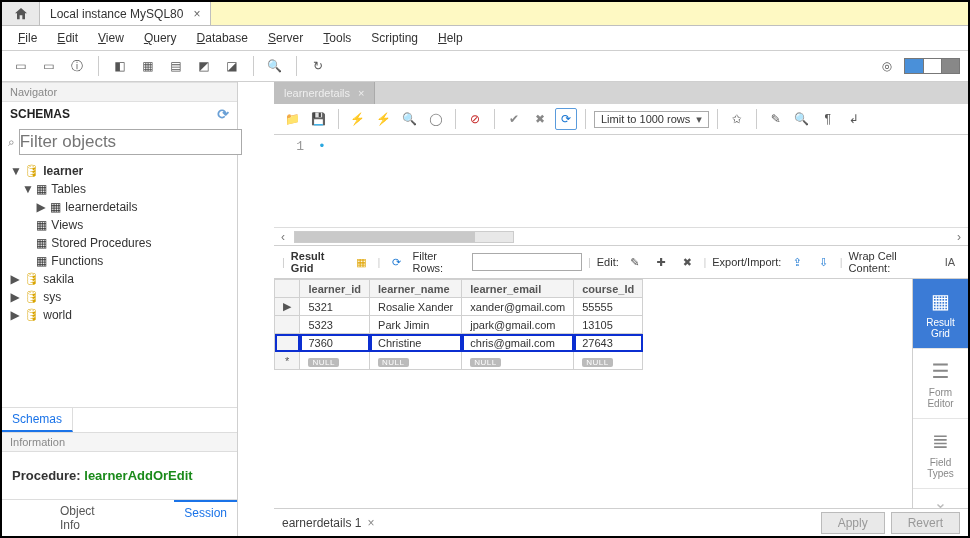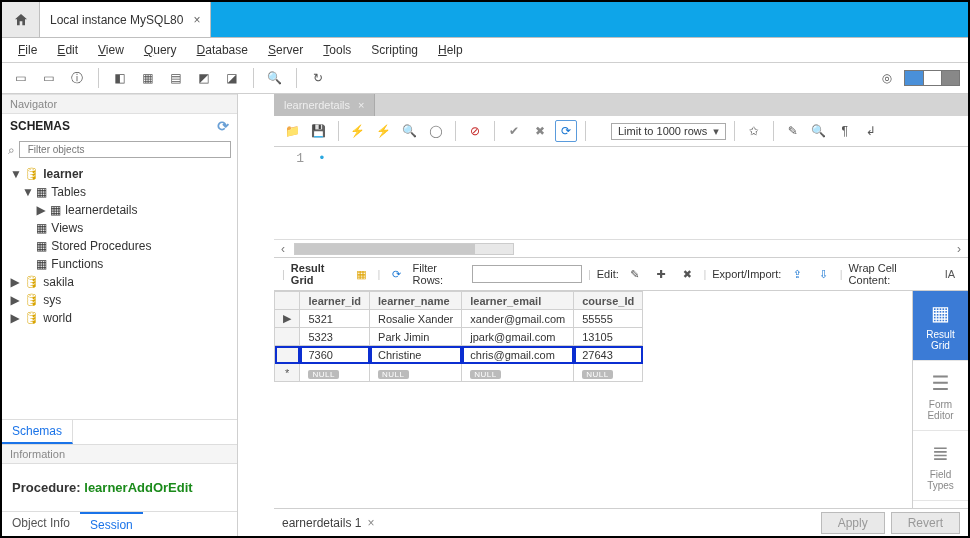--- a/index.html
+++ b/index.html
@@ -12,23 +12,23 @@
     width: 970px;
     height: 538px;
     border: 2px solid #000;
     display: flex;
     flex-direction: column;
   }
   
   .titlebar {
     display: flex;
     align-items: stretch;
-    background: #0ea5e9;
+    background: #fef9c3;
     border-bottom: 1px solid #bfbfbf;
-    height: 36px;
+    height: 24px;
   }
   .home-chip {
     width: 38px;
     background: #e9e9e9;
     display: flex;
     align-items: center;
     justify-content: center;
     border-right: 1px solid #bfbfbf;
     color: #555;
   }
@@ -92,21 +92,21 @@
     padding: 3px 8px;
     display:flex; align-items:center;
     border-bottom: 1px solid #e0e0e0;
     border-top: 1px solid #e0e0e0;
   }
   .schemas-hdr { font-weight: bold; color:#222; display:flex; padding:4px 8px; align-items:center;}
   .schemas-hdr .refresh { margin-left:auto; color:#6aa0d6; font-size:14px;}
   .filter-row { padding: 3px 6px; display:flex; align-items:center; gap:4px;}
   .filter-row .q { color:#888; }
   .filter-row input {
-    flex:1; border:1px solid #aaa; padding:2px 8px; font-size:10px; color:#888;
+    flex:1; border:1px solid #aaa; padding:2px 0; font-size:17px; color:#888;
   }
   .tree {
     flex:1; overflow:auto; padding: 4px 4px 4px 6px;
   }
   .tree .node { display:flex; align-items:center; gap:4px; height:18px; padding-left:2px;}
   .tree .caret { width:10px; text-align:center; color:#555;}
   .tree .db-ico { color:#d9a400; }
   .tree .bold { font-weight:bold; }
   .tree .lv1 { padding-left: 14px;}
   .tree .lv2 { padding-left: 28px;}
@@ -119,21 +119,21 @@
   .info-panel {
     background:#f5f5f5; color:#888; font-size:11px; padding:3px 8px;
     border-top:1px solid #ddd; border-bottom:1px solid #ddd;
   }
   .proc-line { padding:16px 10px; font-size:13px;}
   .proc-line .proc-label { font-weight:bold; }
   .proc-line .proc-name { font-weight:bold; color:#1a8a1a;}
   .bottom-tabs {
     display:flex; border-top:1px solid #ddd; font-size:12px; margin-top:auto;
   }
-  .bottom-tabs .t { padding:4px 10px; color:#555; }
+  .bottom-tabs .t { padding:4px 10px; color:#555;margin-left:48px; }
   .bottom-tabs .t.active { color:#1a73e8; border-top:2px solid #1a73e8;}
   
   .editor-area {
     flex:1; display:flex; flex-direction:column; min-width:0;
   }
   .editor-tabstrip {
     display:flex; background:#d4d4d4; height:22px; align-items:stretch;
   }
   .editor-tab {
     background:#bfbfbf; color:#eee; font-size:11px;
@@ -146,21 +146,21 @@
     border-bottom:1px solid #cfcfcf;
   }
   .qico { width:22px; height:22px; display:inline-flex; align-items:center; justify-content:center; color:#555;}
   .qico.bolt { color:#e0a400;}
   .qico.red { color:#c62828;}
   .qico.blue { color:#1976d2;}
   .qico.grey { color:#888;}
   .query-toolbar .sep { width:1px; height:20px; background:#ccc; margin:0 4px;}
   .limit {
     border:1px solid #aaa; padding:1px 6px; font-size:11px;
-    display:flex; align-items:center; gap:6px; background:#fff;margin-left:17px;
+    display:flex; align-items:center; gap:6px; background:#fff;
   }
   .limit .dd { color:#555;}
   .sql-area {
     height: 92px; display:flex; font-family:"Consolas","Courier New",monospace;
     font-size:13px; padding:4px 0;
   }
   .sql-gutter { width:36px; text-align:right; color:#999; padding-right:6px;}
   .sql-bullet { color:#2aa7df; padding:0 8px;}
   .sql-code .kw { color:#2a6fc9; font-weight:bold;}
   .hscroll {

